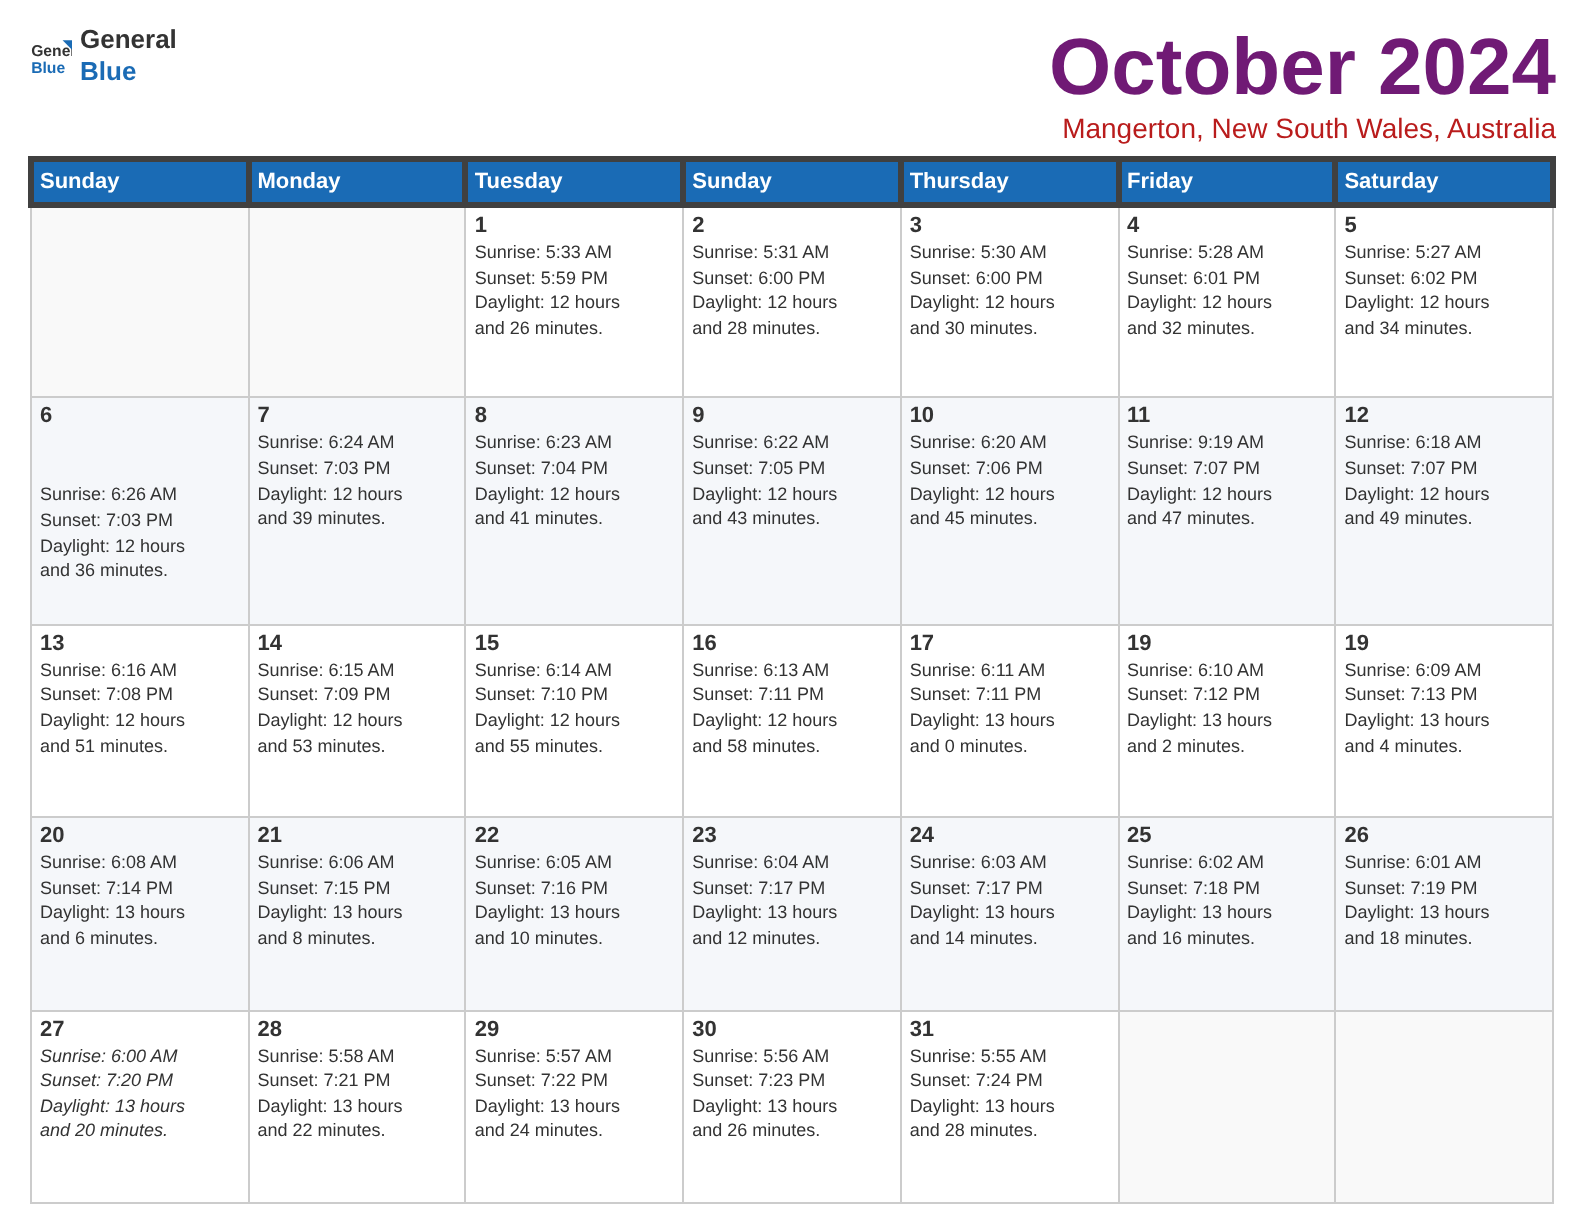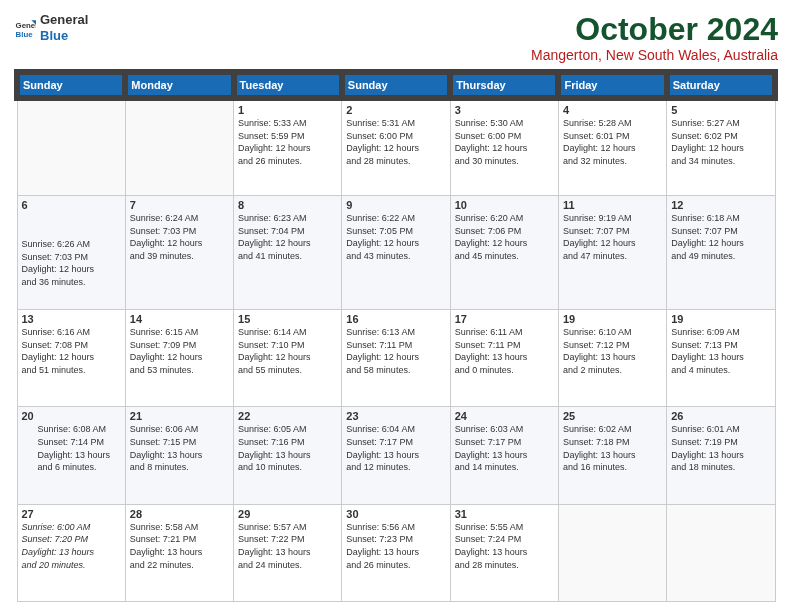--- a/index.html
+++ b/index.html
@@ -29,44 +29,44 @@
       gap: 4px;
     }
     .logo-icon {
       width: 22px;
       height: 22px;
     }
     .title-block {
       text-align: right;
     }
     .main-title {
-      font-size: 32px;
+      font-size: 40px;
       font-weight: bold;
-      color: #14532d;
+      color: #701a75;
       line-height: 1.1;
     }
     .subtitle {
       font-size: 14px;
       color: #b91c1c;
       font-weight: normal;
     }
     .calendar {
       flex: 1;
       border: 1px solid #ccc;
       border-collapse: collapse;
       width: 100%;
       table-layout: fixed;
     }
     .calendar th {
       background-color: #1a6bb5;
       color: #fff;
       font-size: 11px;
       font-weight: bold;
       padding: 4px 3px;
-      border: 6px solid #404040;
+      border: 3px solid #404040;
       text-align: left;
     }
     .calendar td {
       border: 1px solid #ccc;
       vertical-align: top;
       padding: 3px 4px;
       font-size: 9.5px;
       color: #333;
       background: #fff;
       height: 82px;
@@ -262,21 +262,21 @@
             <span class="day-num">19</span>
             <div class="cell-text" style="white-space: pre-line;">Sunrise: 6:09 AM
 Sunset: 7:13 PM
 Daylight: 13 hours
 and 4 minutes.</div>
           </td>
         </tr>
         <tr>
           <td>
             <span class="day-num">20</span>
-            <div class="cell-text" style="white-space: pre-line; margin-left: 16px;">Sunrise: 6:08 AM
+            <div class="cell-text" style="white-space: pre-line;">Sunrise: 6:08 AM
 Sunset: 7:14 PM
 Daylight: 13 hours
 and 6 minutes.</div>
           </td>
           <td>
             <span class="day-num">21</span>
             <div class="cell-text" style="white-space: pre-line;">Sunrise: 6:06 AM
 Sunset: 7:15 PM
 Daylight: 13 hours
 and 8 minutes.</div>

